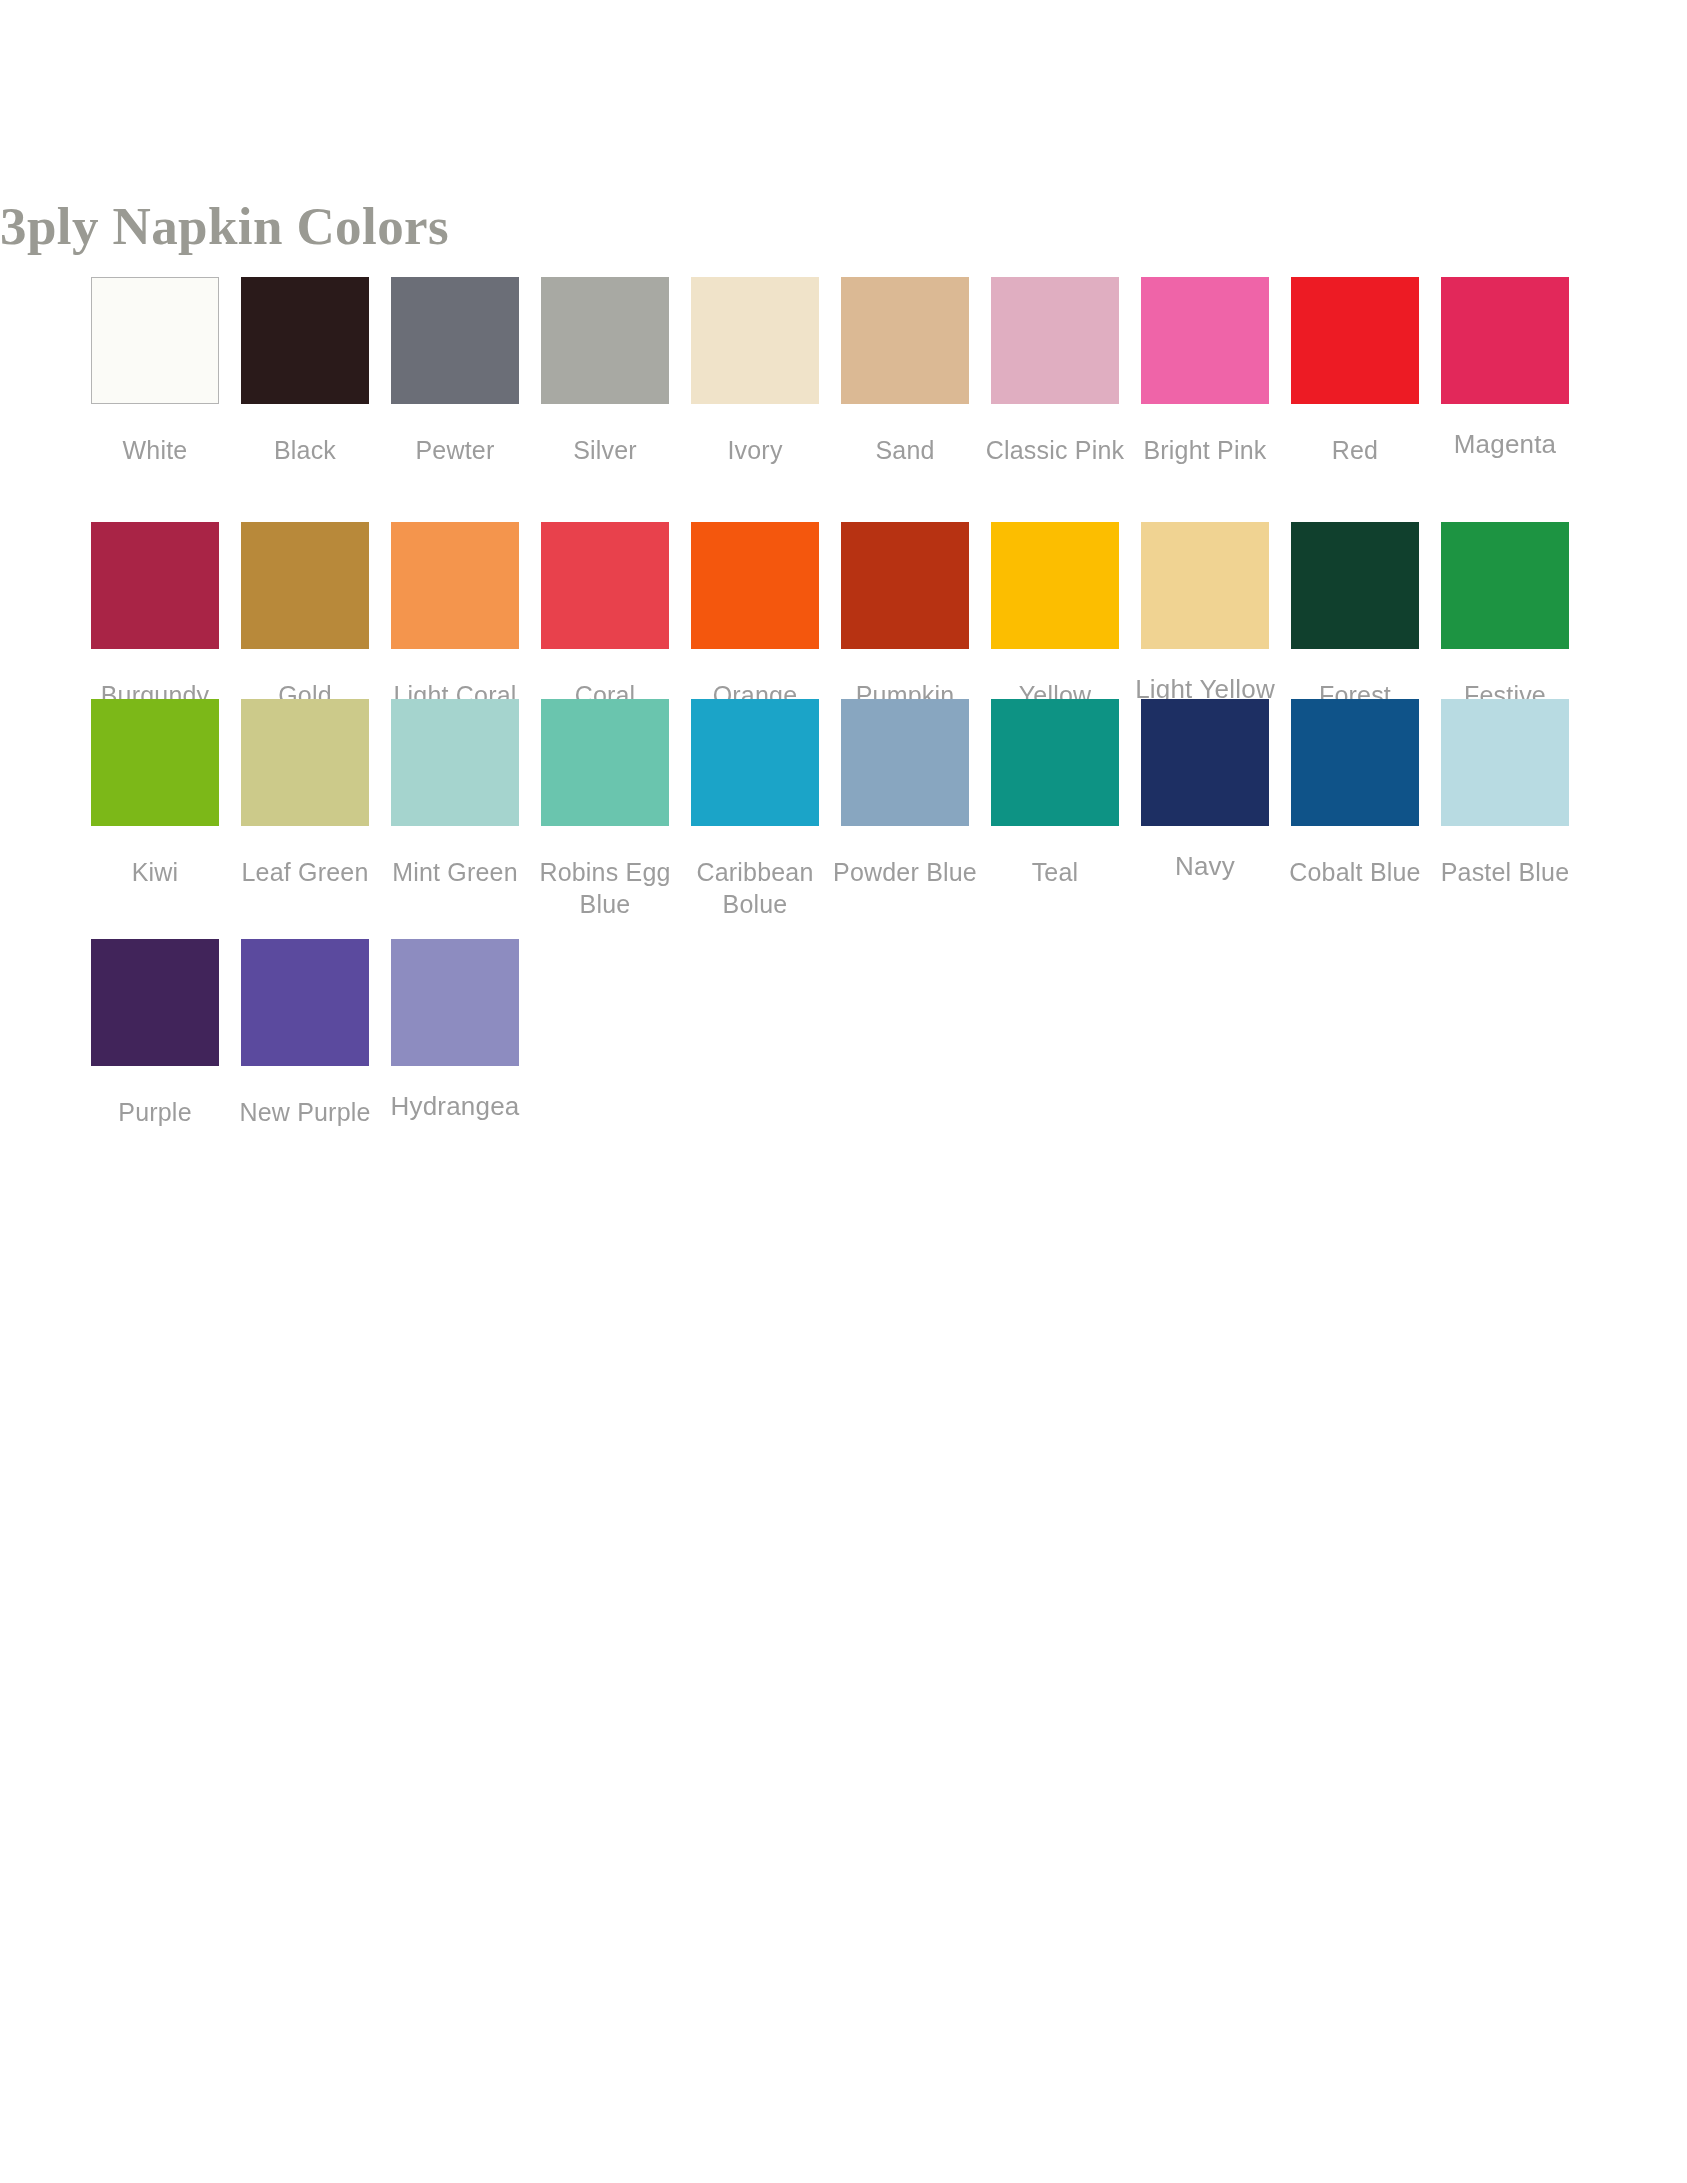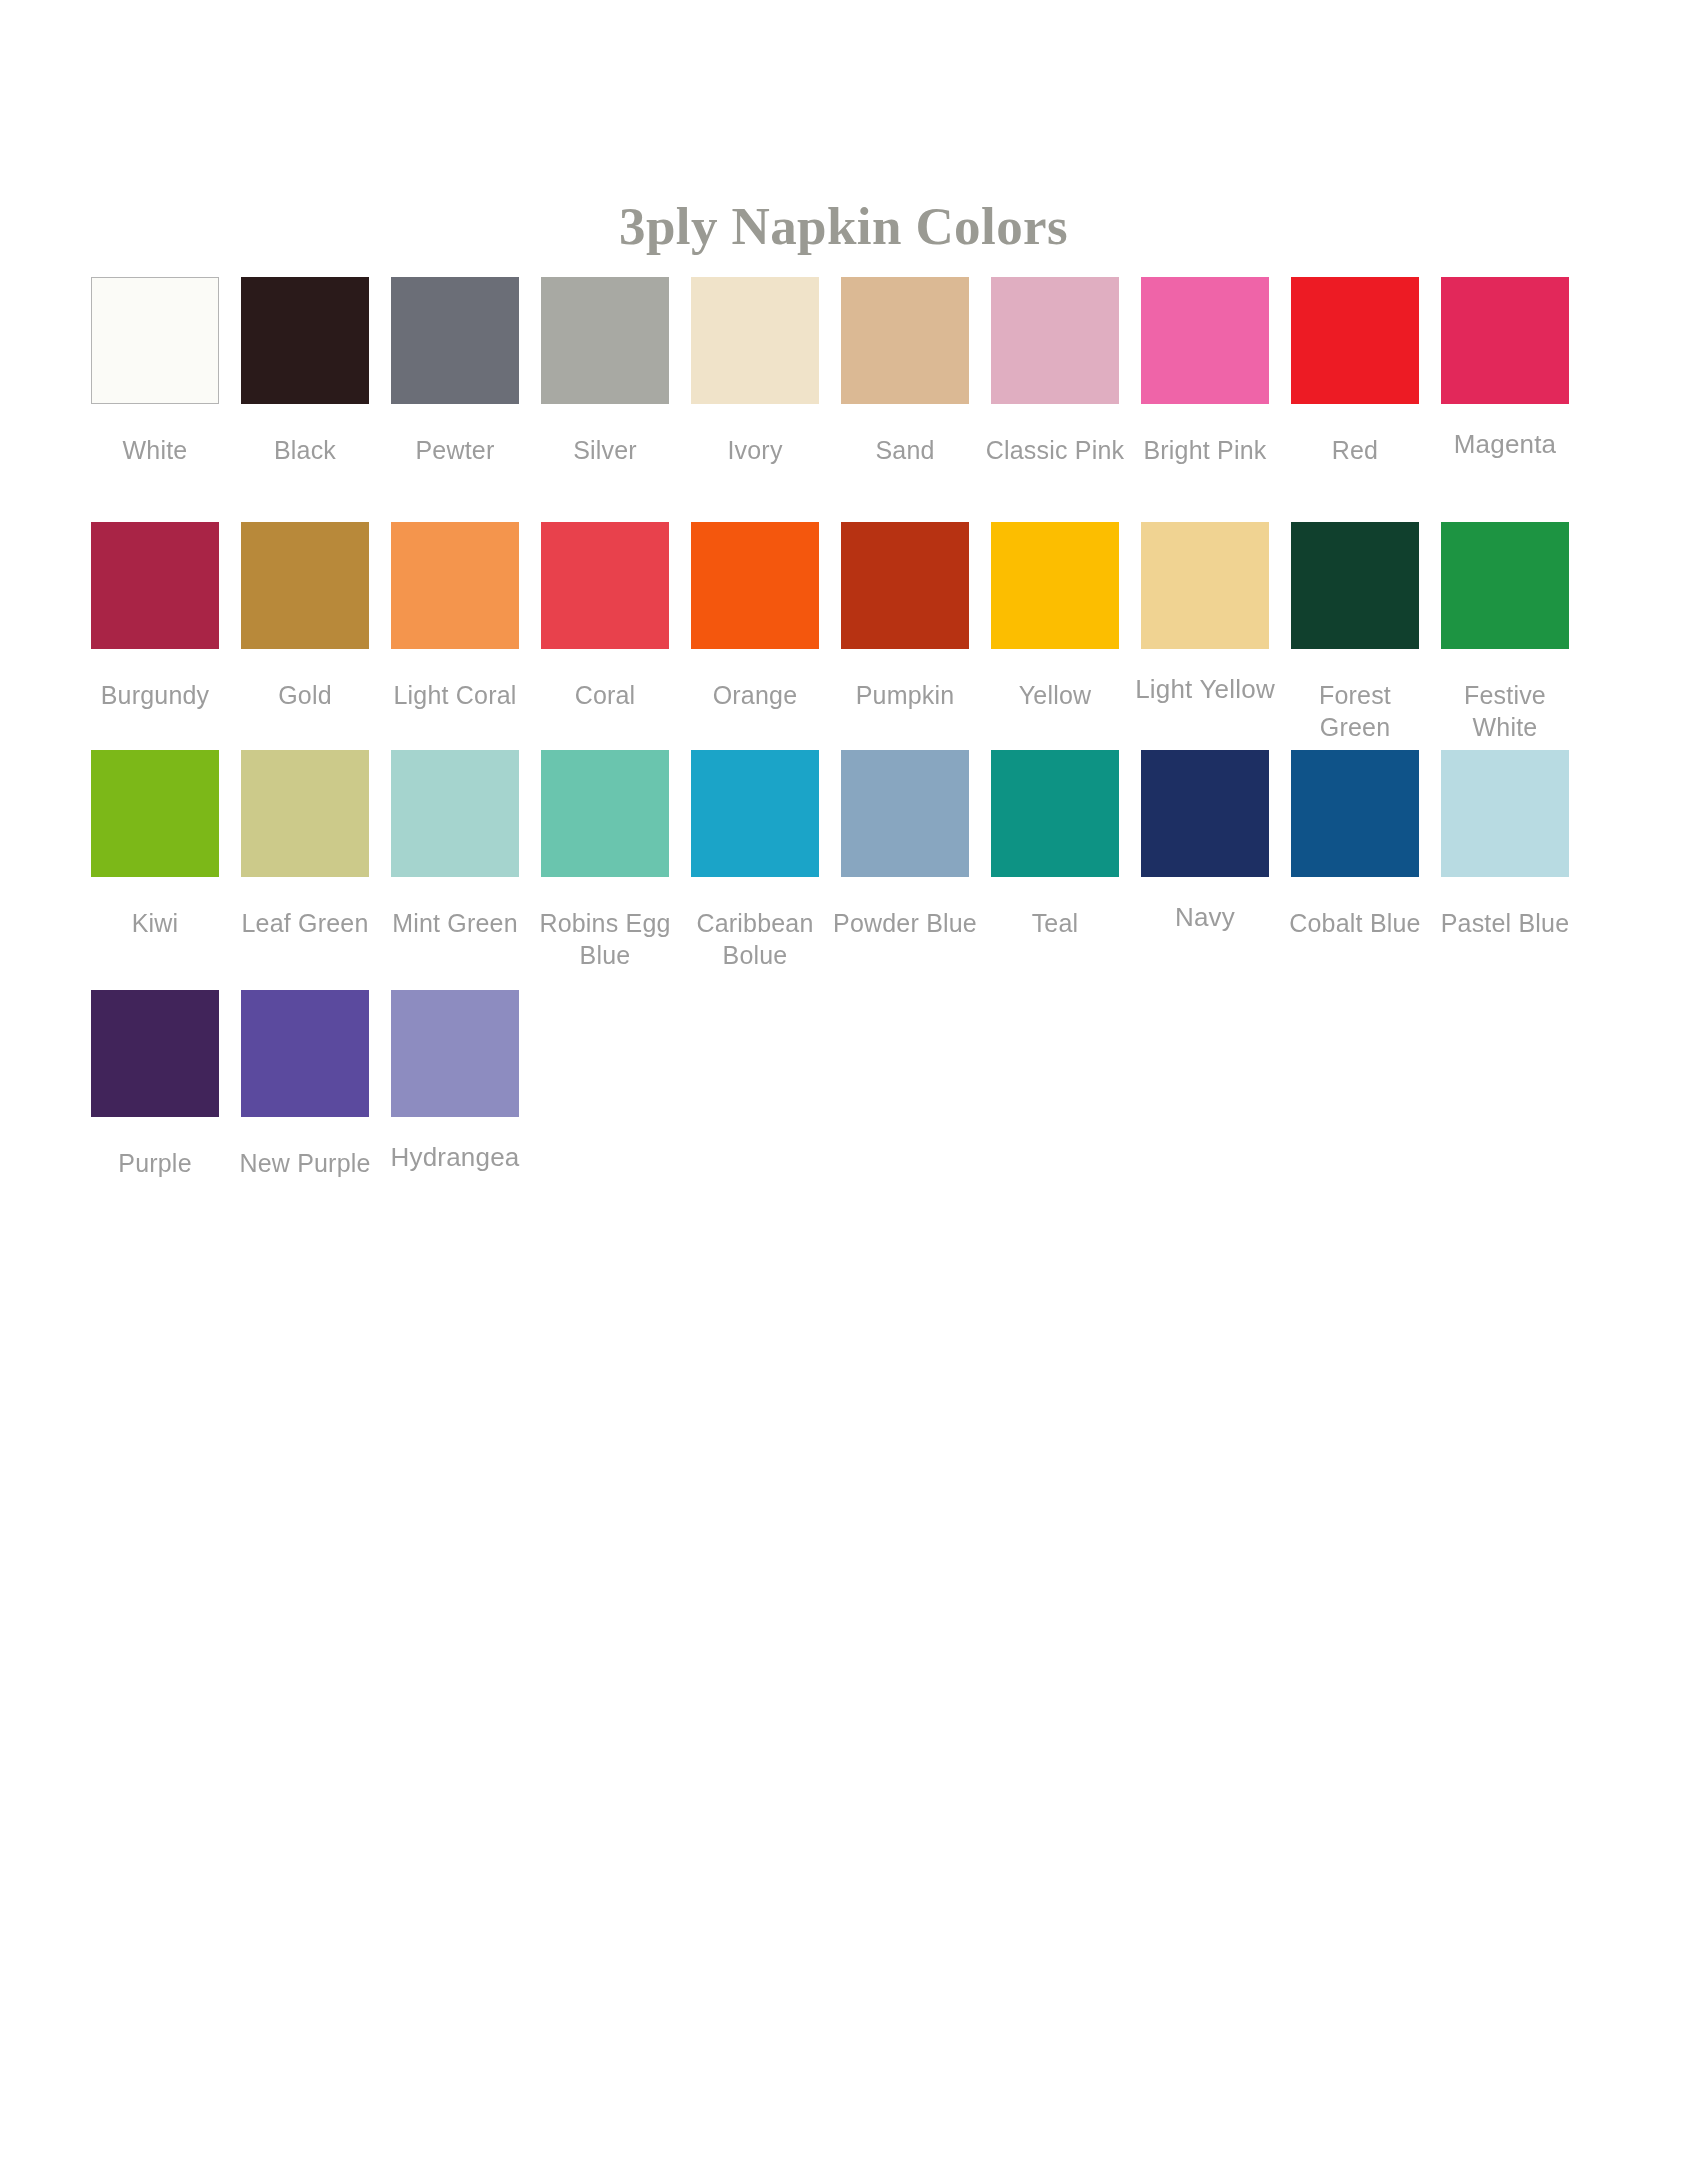--- a/index.html
+++ b/index.html
@@ -19,42 +19,42 @@
     position: relative;
     width: 1687px;
     height: 2183px;
     background: #ffffff;
   }
   .page-title {
     position: absolute;
     top: 160px;
     left: 0;
     width: 1687px;
-    text-align: center;
+    text-align: left;
     font-family: "Liberation Serif", "DejaVu Serif", serif;
     font-size: 53px;
     font-weight: 700;
     letter-spacing: 0.4px;
     color: #9a9a93;
     white-space: nowrap;
   }
   .swatch-grid {
     position: absolute;
     top: 277px;
     left: 91px;
     width: 1519px;
   }
   .swatch-row {
     display: flex;
     flex-direction: row;
     align-items: flex-start;
     margin-bottom: 0;
   }
   .swatch-row.row-0 { height: 245px; }
-  .swatch-row.row-1 { height: 228px; }
+  .swatch-row.row-1 { height: 177px; }
   .swatch-row.row-2 { height: 240px; }
   .swatch-row.row-3 { height: 240px; }
 
   .swatch-cell {
     width: 128px;
     margin-right: 22px;
     display: flex;
     flex-direction: column;
     align-items: center;
   }

